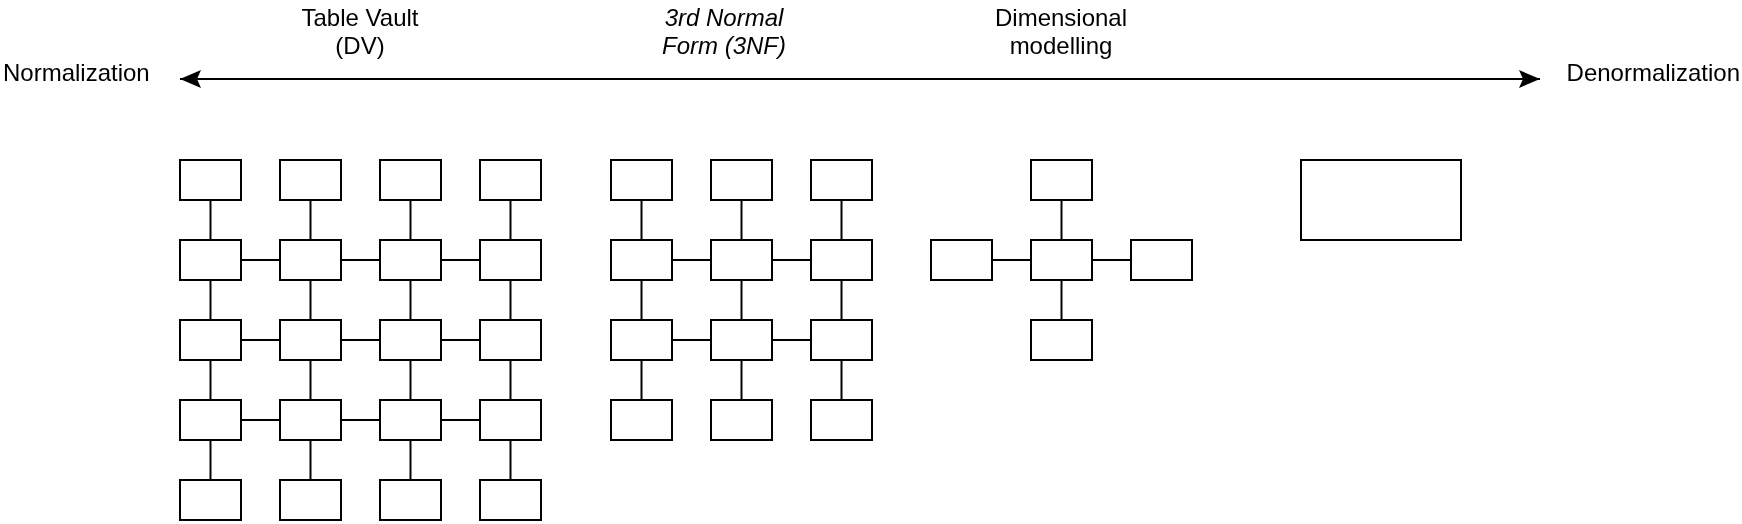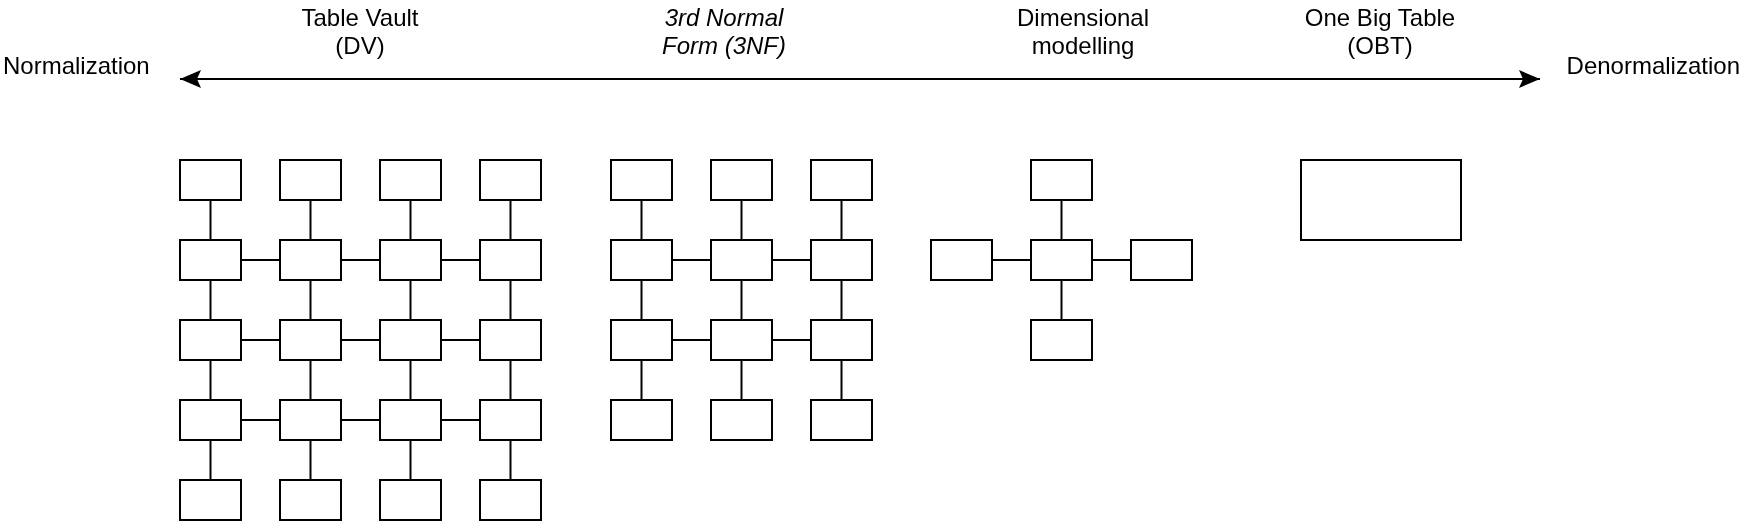--- a/index.html
+++ b/index.html
@@ -11,21 +11,21 @@
     position: relative;
     width: 1742px;
     height: 524px;
     background: #ffffff;
     font-family: "Liberation Sans", sans-serif;
     color: #000000;
     overflow: hidden;
   }
   .side-label {
     position: absolute;
-    top: 52px;
+    top: 59px;
     font-size: 24px;
     line-height: 28px;
     white-space: nowrap;
   }
   .side-label.left  { left: 3px; }
   .side-label.right { right: 2px; text-align: center; }
   .approach-label {
     position: absolute;
     top: 4px;
     transform: translateX(-50%);
@@ -52,29 +52,25 @@
   <div class="approach-label" style="left: 360px;">
     <div>Table Vault</div>
     <div>(DV)</div>
   </div>
 
   <div class="approach-label" style="left: 724px; font-style: italic;">
     <div>3rd Normal</div>
     <div>Form (3NF)</div>
   </div>
 
-  <div class="approach-label" style="left: 1061px; margin-left: 22px;">
+  <div class="approach-label" style="left: 1061px;">
     <div>Dimensional</div>
     <div>modelling</div>
   </div>
 
-  <div class="approach-label" style="left: 1380px;">
-    <div>One Big Table</div>
-    <div>(OBT)</div>
-  </div>
 
   <svg id="diagram-svg" width="1742" height="524" viewBox="0 0 1742 524">
       <line x1="180" y1="79" x2="1540" y2="79" stroke="#000000" stroke-width="2"></line>
       <path d="M180,79 L201,70 L197,79 L201,88 Z" fill="#000000"></path>
       <path d="M1540,79 L1519,70 L1523,79 L1519,88 Z" fill="#000000"></path>
       <line x1="210.5" y1="200" x2="210.5" y2="240" stroke="#000000" stroke-width="2"></line>
       <line x1="210.5" y1="280" x2="210.5" y2="320" stroke="#000000" stroke-width="2"></line>
       <line x1="210.5" y1="360" x2="210.5" y2="400" stroke="#000000" stroke-width="2"></line>
       <line x1="210.5" y1="440" x2="210.5" y2="480" stroke="#000000" stroke-width="2"></line>
       <line x1="310.5" y1="200" x2="310.5" y2="240" stroke="#000000" stroke-width="2"></line>

